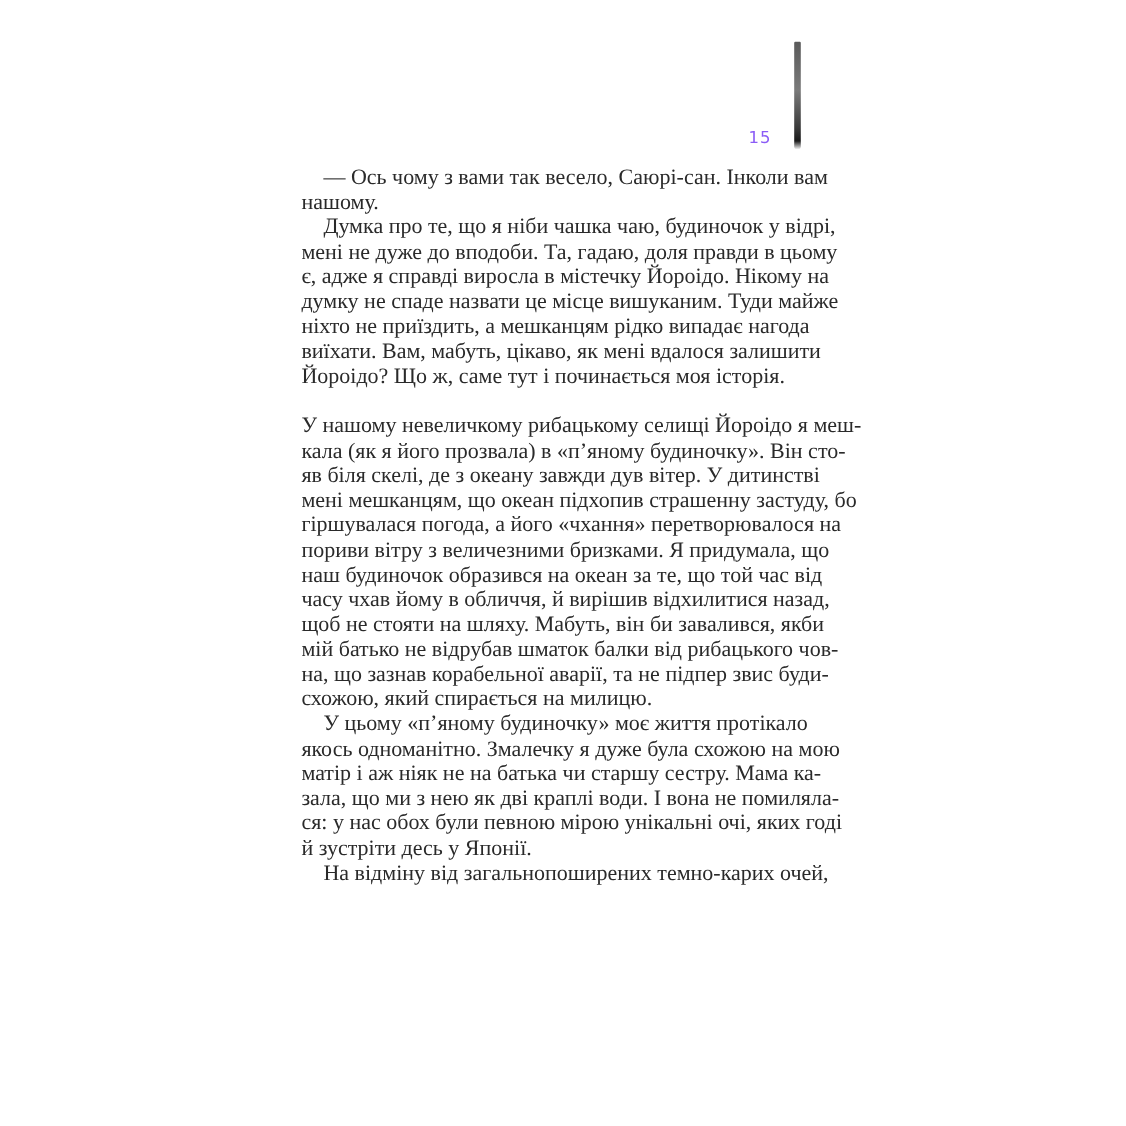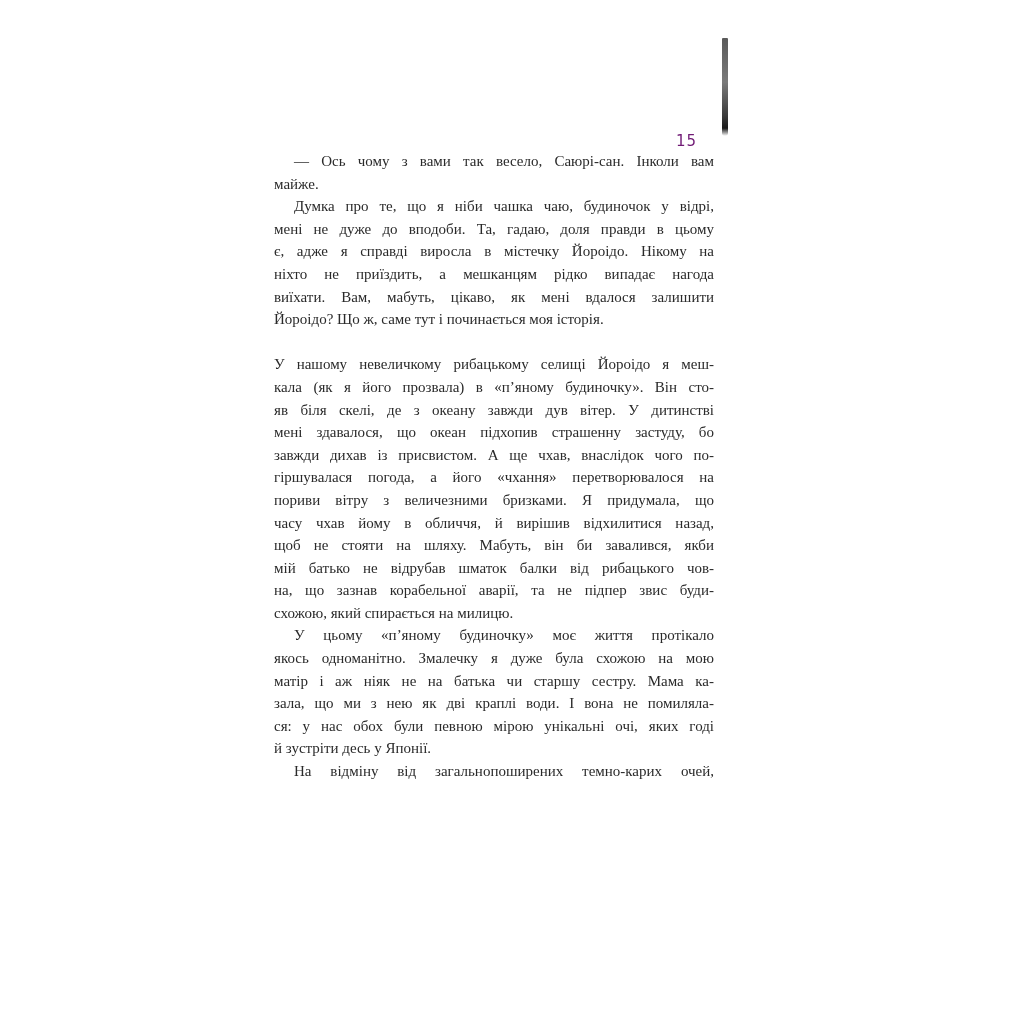--- a/index.html
+++ b/index.html
@@ -22,38 +22,37 @@
       width: 6px;
       height: 98px;
       background: linear-gradient(to bottom, #5a5a5a 0%, #7a7a7a 45%, #3a3a3a 80%, #1a1a1a 92%, rgba(40,40,40,0) 100%);
       border-radius: 1px 1px 3px 3px;
     }
     .page-number {
       position: absolute;
       left: 676px;
       top: 116px;
       width: 30px;
-      text-align: left;
+      text-align: center;
       font-family: "DejaVu Sans", "Liberation Sans", sans-serif;
       font-size: 15px;
       letter-spacing: 1px;
-      color: #701a75;
-      margin-top: 16px;
+      color: #8b5cf6;
     }
     .text-block {
       position: absolute;
       left: 274px;
       top: 150px;
       width: 440px;
     }
     .line {
       display: block;
       height: 22.6px;
       line-height: 22.6px;
-      font-size: 15px;
+      font-size: 20px;
       white-space: nowrap;
       text-align: justify;
       text-align-last: justify;
     }
     .line.indent {
       padding-left: 20px;
       box-sizing: border-box;
     }
     .line.last {
       text-align-last: left;
@@ -66,41 +65,42 @@
 </head>
 <body>
 
 <div class="edge-bar"></div>
 <div class="page-number">15</div>
 
 <div class="text-block">
 
   <div>
     <span class="line indent">— Ось чому з вами так весело, Саюрі-сан. Інколи вам</span>
-    <span class="line last">майже.</span>
+    <span class="line last">нашому.</span>
   </div>
 
   <div>
     <span class="line indent">Думка про те, що я ніби чашка чаю, будиночок у відрі,</span>
     <span class="line">мені не дуже до вподоби. Та, гадаю, доля правди в цьому</span>
     <span class="line">є, адже я справді виросла в містечку Йороідо. Нікому на</span>
+    <span class="line">думку не спаде назвати це місце вишуканим. Туди майже</span>
     <span class="line">ніхто не приїздить, а мешканцям рідко випадає нагода</span>
     <span class="line">виїхати. Вам, мабуть, цікаво, як мені вдалося залишити</span>
     <span class="line last">Йороідо? Що ж, саме тут і починається моя історія.</span>
   </div>
   <span class="gap"></span>
 
   <div>
     <span class="line">У нашому невеличкому рибацькому селищі Йороідо я меш-</span>
     <span class="line">кала (як я його прозвала) в «п’яному будиночку». Він сто-</span>
     <span class="line">яв біля скелі, де з океану завжди дув вітер. У дитинстві</span>
-    <span class="line">мені здавалося, що океан підхопив страшенну застуду, бо</span>
-    <span class="line">завжди дихав із присвистом. А ще чхав, внаслідок чого по-</span>
+    <span class="line">мені мешканцям, що океан підхопив страшенну застуду, бо</span>
     <span class="line">гіршувалася погода, а його «чхання» перетворювалося на</span>
     <span class="line">пориви вітру з величезними бризками. Я придумала, що</span>
+    <span class="line">наш будиночок образився на океан за те, що той час від</span>
     <span class="line">часу чхав йому в обличчя, й вирішив відхилитися назад,</span>
     <span class="line">щоб не стояти на шляху. Мабуть, він би завалився, якби</span>
     <span class="line">мій батько не відрубав шматок балки від рибацького чов-</span>
     <span class="line">на, що зазнав корабельної аварії, та не підпер звис буди-</span>
     <span class="line last">схожою, який спирається на милицю.</span>
   </div>
 
   <div>
     <span class="line indent">У цьому «п’яному будиночку» моє життя протікало</span>
     <span class="line">якось одноманітно. Змалечку я дуже була схожою на мою</span>

